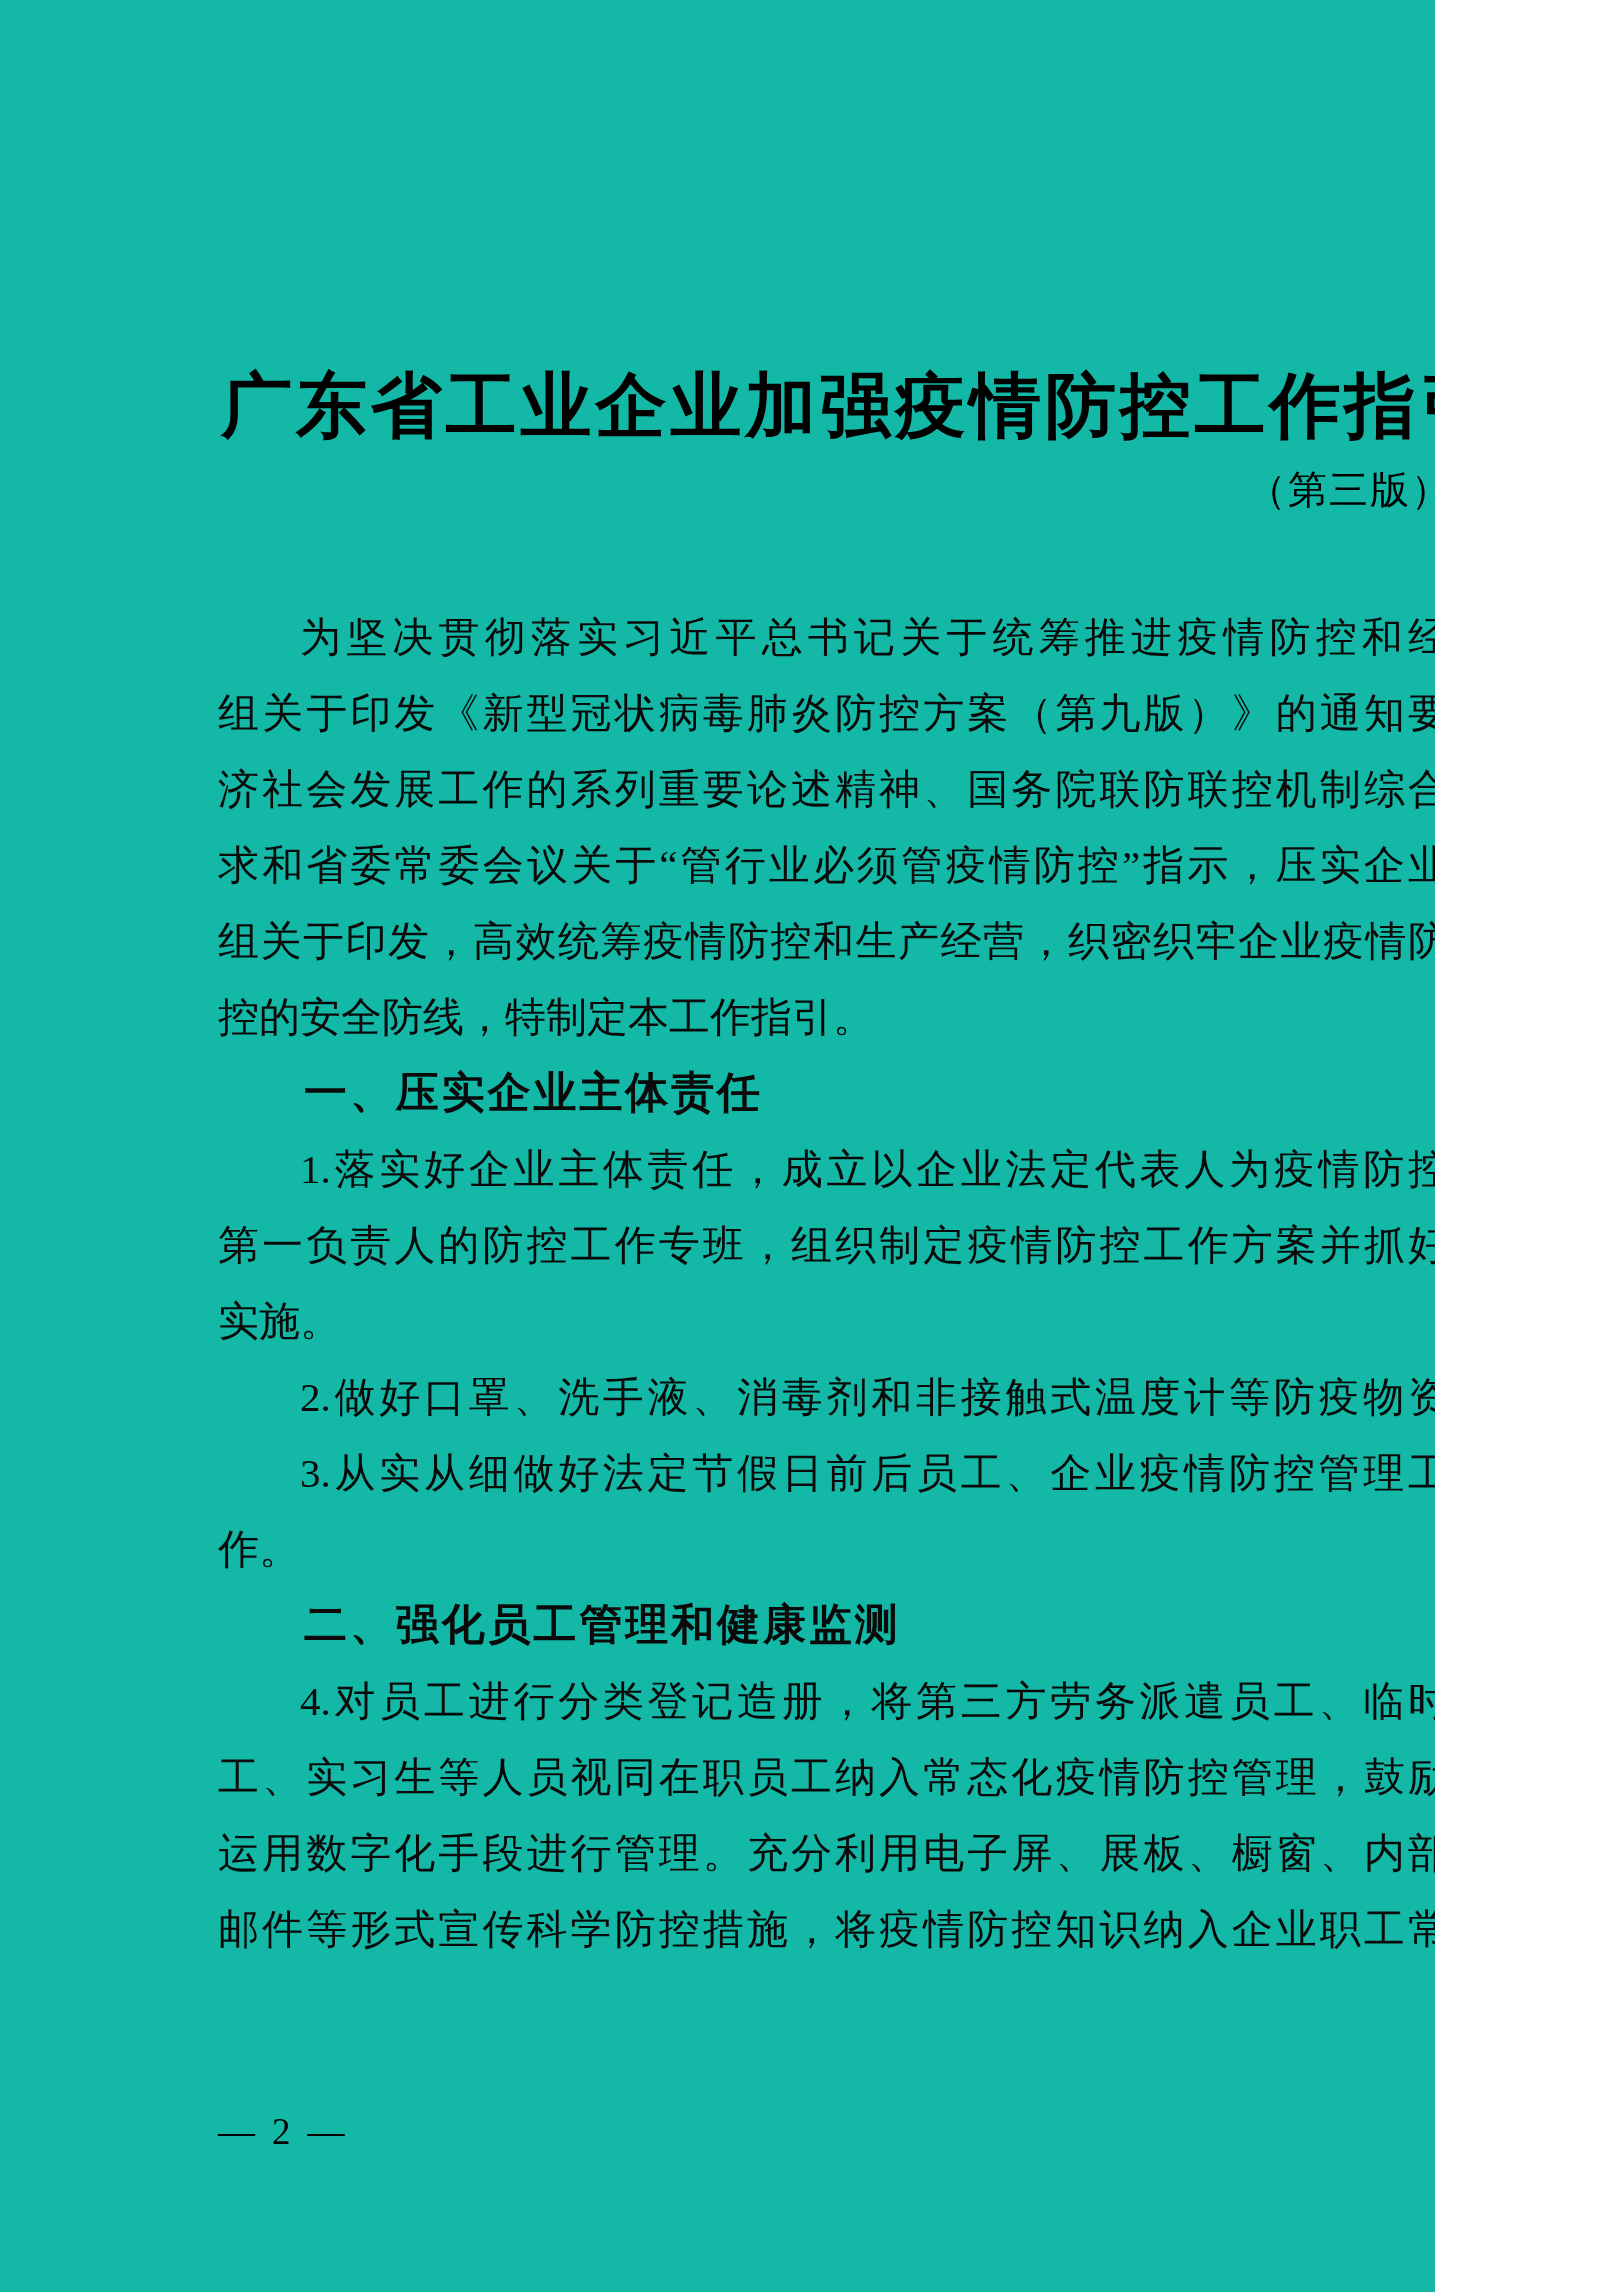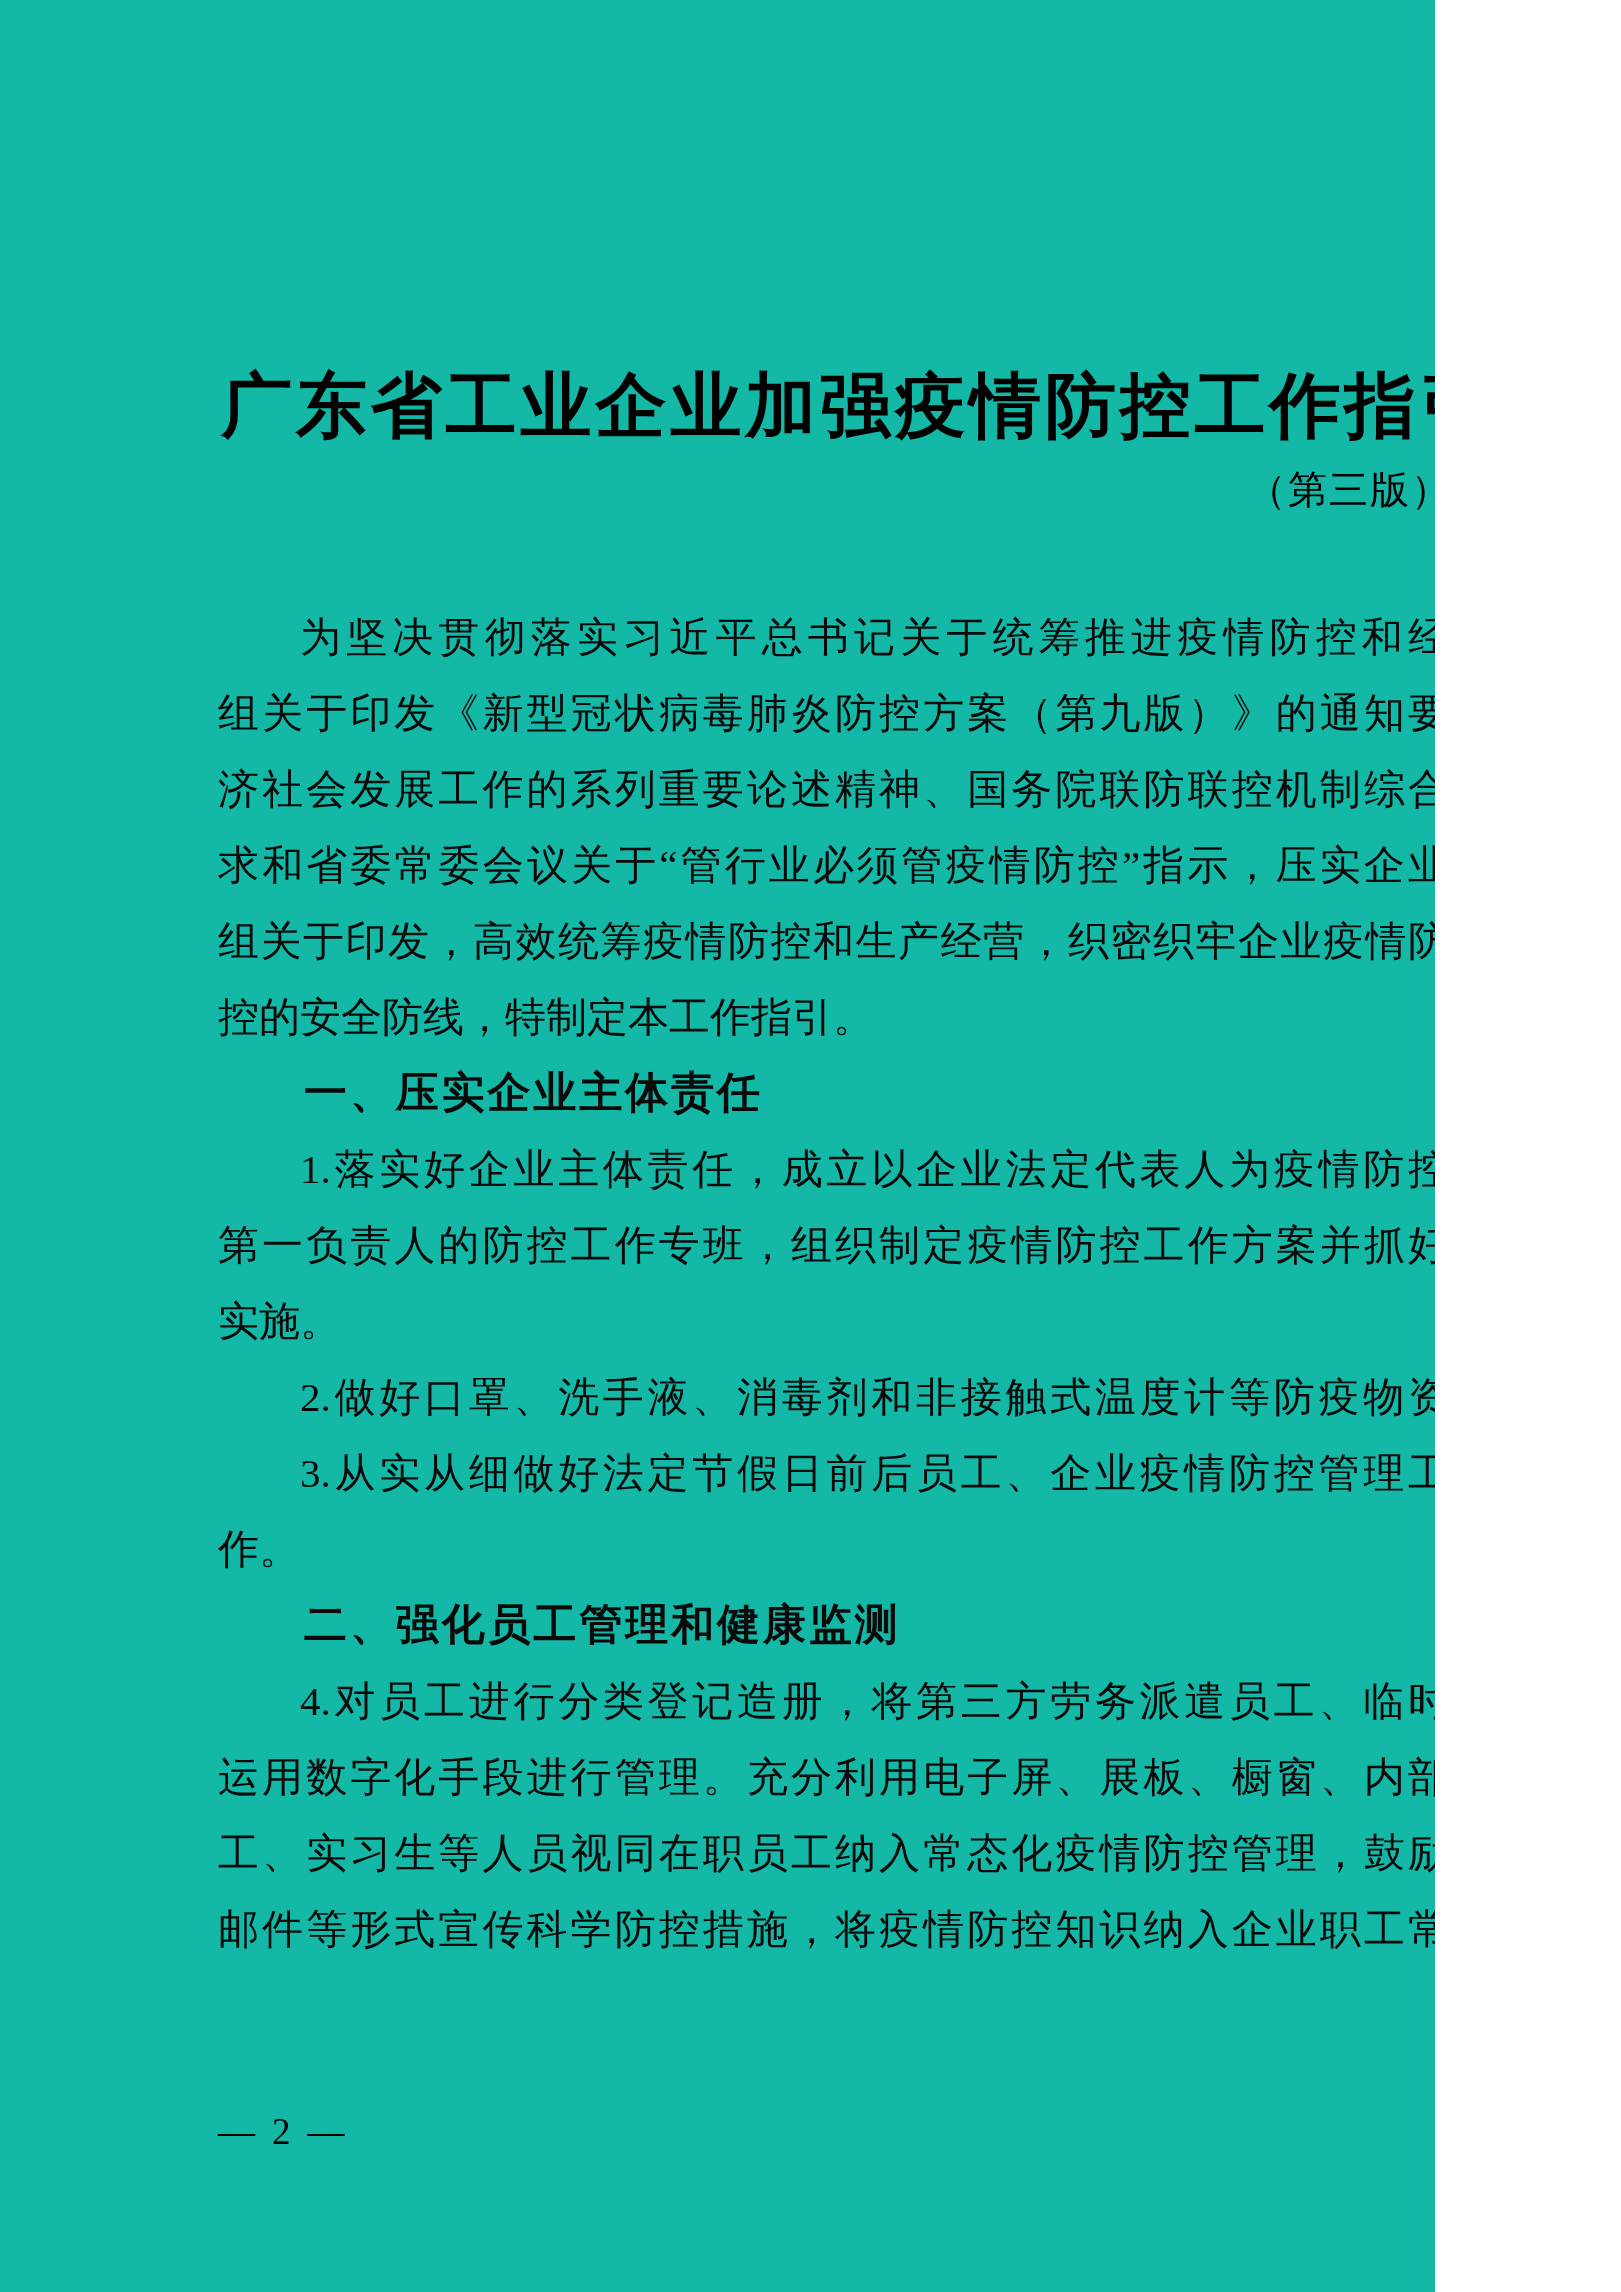--- a/index.html
+++ b/index.html
@@ -101,22 +101,22 @@
     <div class="line end">实施。</div>
 
     <div class="line first full">2.做好口罩、洗手液、消毒剂和非接触式温度计等防疫物资</div>
 
     <div class="line first full">3.从实从细做好法定节假日前后员工、企业疫情防控管理工</div>
     <div class="line end">作。</div>
 
     <div class="line heading">二、强化员工管理和健康监测</div>
 
     <div class="line first full">4.对员工进行分类登记造册，将第三方劳务派遣员工、临时</div>
+    <div class="line full">工、实习生等人员视同在职员工纳入常态化疫情防控管理，鼓励</div>
     <div class="line full">运用数字化手段进行管理。充分利用电子屏、展板、橱窗、内部</div>
-    <div class="line full">工、实习生等人员视同在职员工纳入常态化疫情防控管理，鼓励</div>
     <div class="line full">邮件等形式宣传科学防控措施，将疫情防控知识纳入企业职工常</div>
 
   </div>
 
   <div class="footer">— 2 —</div>
 
 </div>
 
 
 </body></html>

